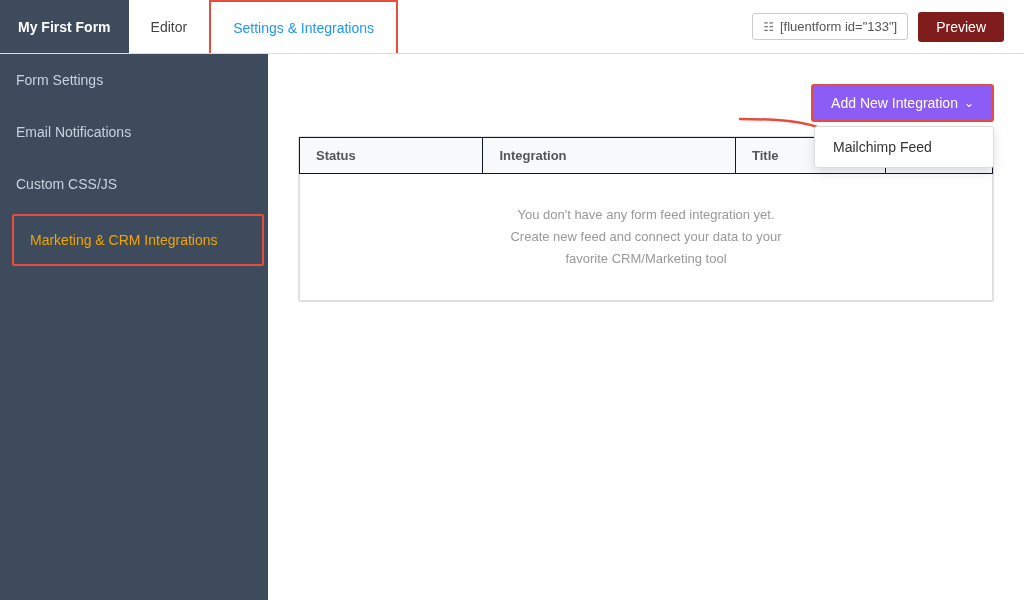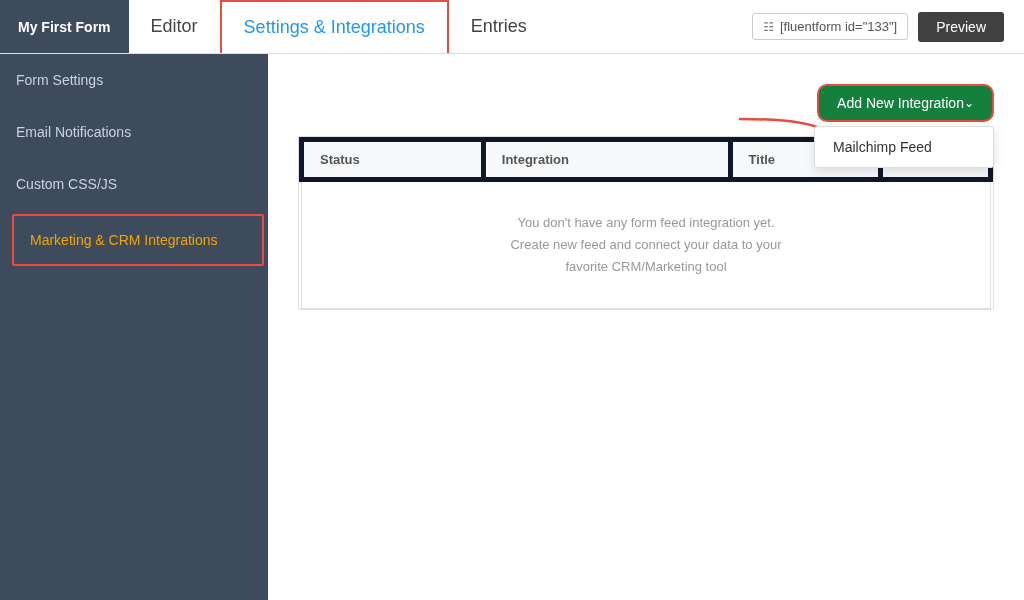--- a/index.html
+++ b/index.html
@@ -10,37 +10,37 @@
       display: flex; align-items: center; background: #fff; border-bottom: 1px solid #ddd;
       height: 54px; padding: 0 0 0 0;
     }
     .top-bar-logo {
       background: #3d4b5c; color: #fff; font-weight: 700; font-size: 14px;
       padding: 16px 18px; height: 100%; display: flex; align-items: center; min-width: 120px;
     }
     .top-bar-nav { display: flex; align-items: center; height: 100%; flex: 1; }
     .nav-tab {
       height: 100%; display: flex; align-items: center; padding: 0 22px;
-      cursor: pointer; font-size: 18px; color: #444; border: none; background: none;
+      cursor: pointer; font-size: 14px; color: #444; border: none; background: none;
       position: relative;
     }
     .nav-tab.active {
       color: #2196f3; border: 2px solid #e74c3c; border-bottom: none;
     }
 
     .top-bar-right {
       display: flex; align-items: center; gap: 10px; padding-right: 20px;
     }
     .shortcode-box {
       display: flex; align-items: center; border: 1px solid #ccc; border-radius: 3px;
       padding: 5px 10px; font-size: 13px; color: #555; background: #fff; gap: 6px;
     }
     .shortcode-icon { color: #777; font-size: 12px; }
     .preview-btn {
-      background: #404040; color: #fff; border: none; border-radius: 3px;
+      background: #7f1d1d; color: #fff; border: none; border-radius: 3px;
       padding: 7px 18px; cursor: pointer; font-size: 14px; font-weight: 500;
     }
 
     
     .layout { display: flex; min-height: calc(600px - 54px); }
 
     
     .sidebar { background: #3d4b5c; width: 268px; min-height: 100%; padding: 0; flex-shrink: 0; }
     .sidebar-item {
       display: flex; align-items: center; padding: 18px 16px;
@@ -59,38 +59,38 @@
 
     
     .arrow-container {
       position: absolute; top: 55px; right: 175px; pointer-events: none;
     }
     .arrow-svg { width: 120px; height: 60px; }
 
     
     .integration-table { width: 100%; border-collapse: collapse; margin-bottom: 0; }
     .integration-table th {
-      background: #f8f9fa; border: 5px solid #0f172a; padding: 10px 16px;
+      background: #f8f9fa; border: 1px solid #0f172a; padding: 10px 16px;
       text-align: left; font-weight: 600; color: #555; font-size: 13px;
     }
     .integration-table td {
       border: 1px solid #e0e0e0; padding: 10px 16px; color: #777; font-size: 13px;
     }
     .empty-row td {
       text-align: center; padding: 30px 16px; color: #999; font-size: 13px;
       line-height: 1.7; border: 1px solid #e0e0e0;
     }
 
     .table-wrapper { border: 1px solid #e0e0e0; border-radius: 2px; overflow: hidden; }
 
     
     .button-row { display: flex; justify-content: flex-end; margin-bottom: 14px; position: relative; }
     .add-integration-btn {
-      background: #15803d; color: #fff; border: 2px solid #e74c3c; border-radius: 10px;
-      padding: 9px 18px; cursor: pointer; font-size: 14px; display: flex; align-items: center; gap: 0;
+      background: #8b5cf6; color: #fff; border: 2px solid #e74c3c; border-radius: 3px;
+      padding: 9px 18px; cursor: pointer; font-size: 14px; display: flex; align-items: center; gap: 6px;
     }
     .add-integration-btn .chevron { font-size: 12px; }
 
     
     .dropdown-menu {
       position: absolute; top: 42px; right: 0; background: #fff;
       border: 1px solid #ddd; border-radius: 3px; box-shadow: 0 4px 12px rgba(0,0,0,0.12);
       z-index: 100; min-width: 180px;
     }
     .dropdown-item {
@@ -105,23 +105,20 @@
 <div class="top-bar">
   <div class="top-bar-logo">
     <span>My First Form</span>
   </div>
   <nav class="top-bar-nav">
     <button class="nav-tab">
       <span>Editor</span>
     </button>
     <button class="nav-tab active">
       <span>Settings &amp; Integrations</span>
-    </button>
-    <button class="nav-tab">
-      <span>Entries</span>
     </button>
   </nav>
   <div class="top-bar-right">
     <div class="shortcode-box">
       <span class="shortcode-icon">☷</span>
       <span>[fluentform id="133"]</span>
     </div>
     <button class="preview-btn">
       <span>Preview</span>
     </button>

